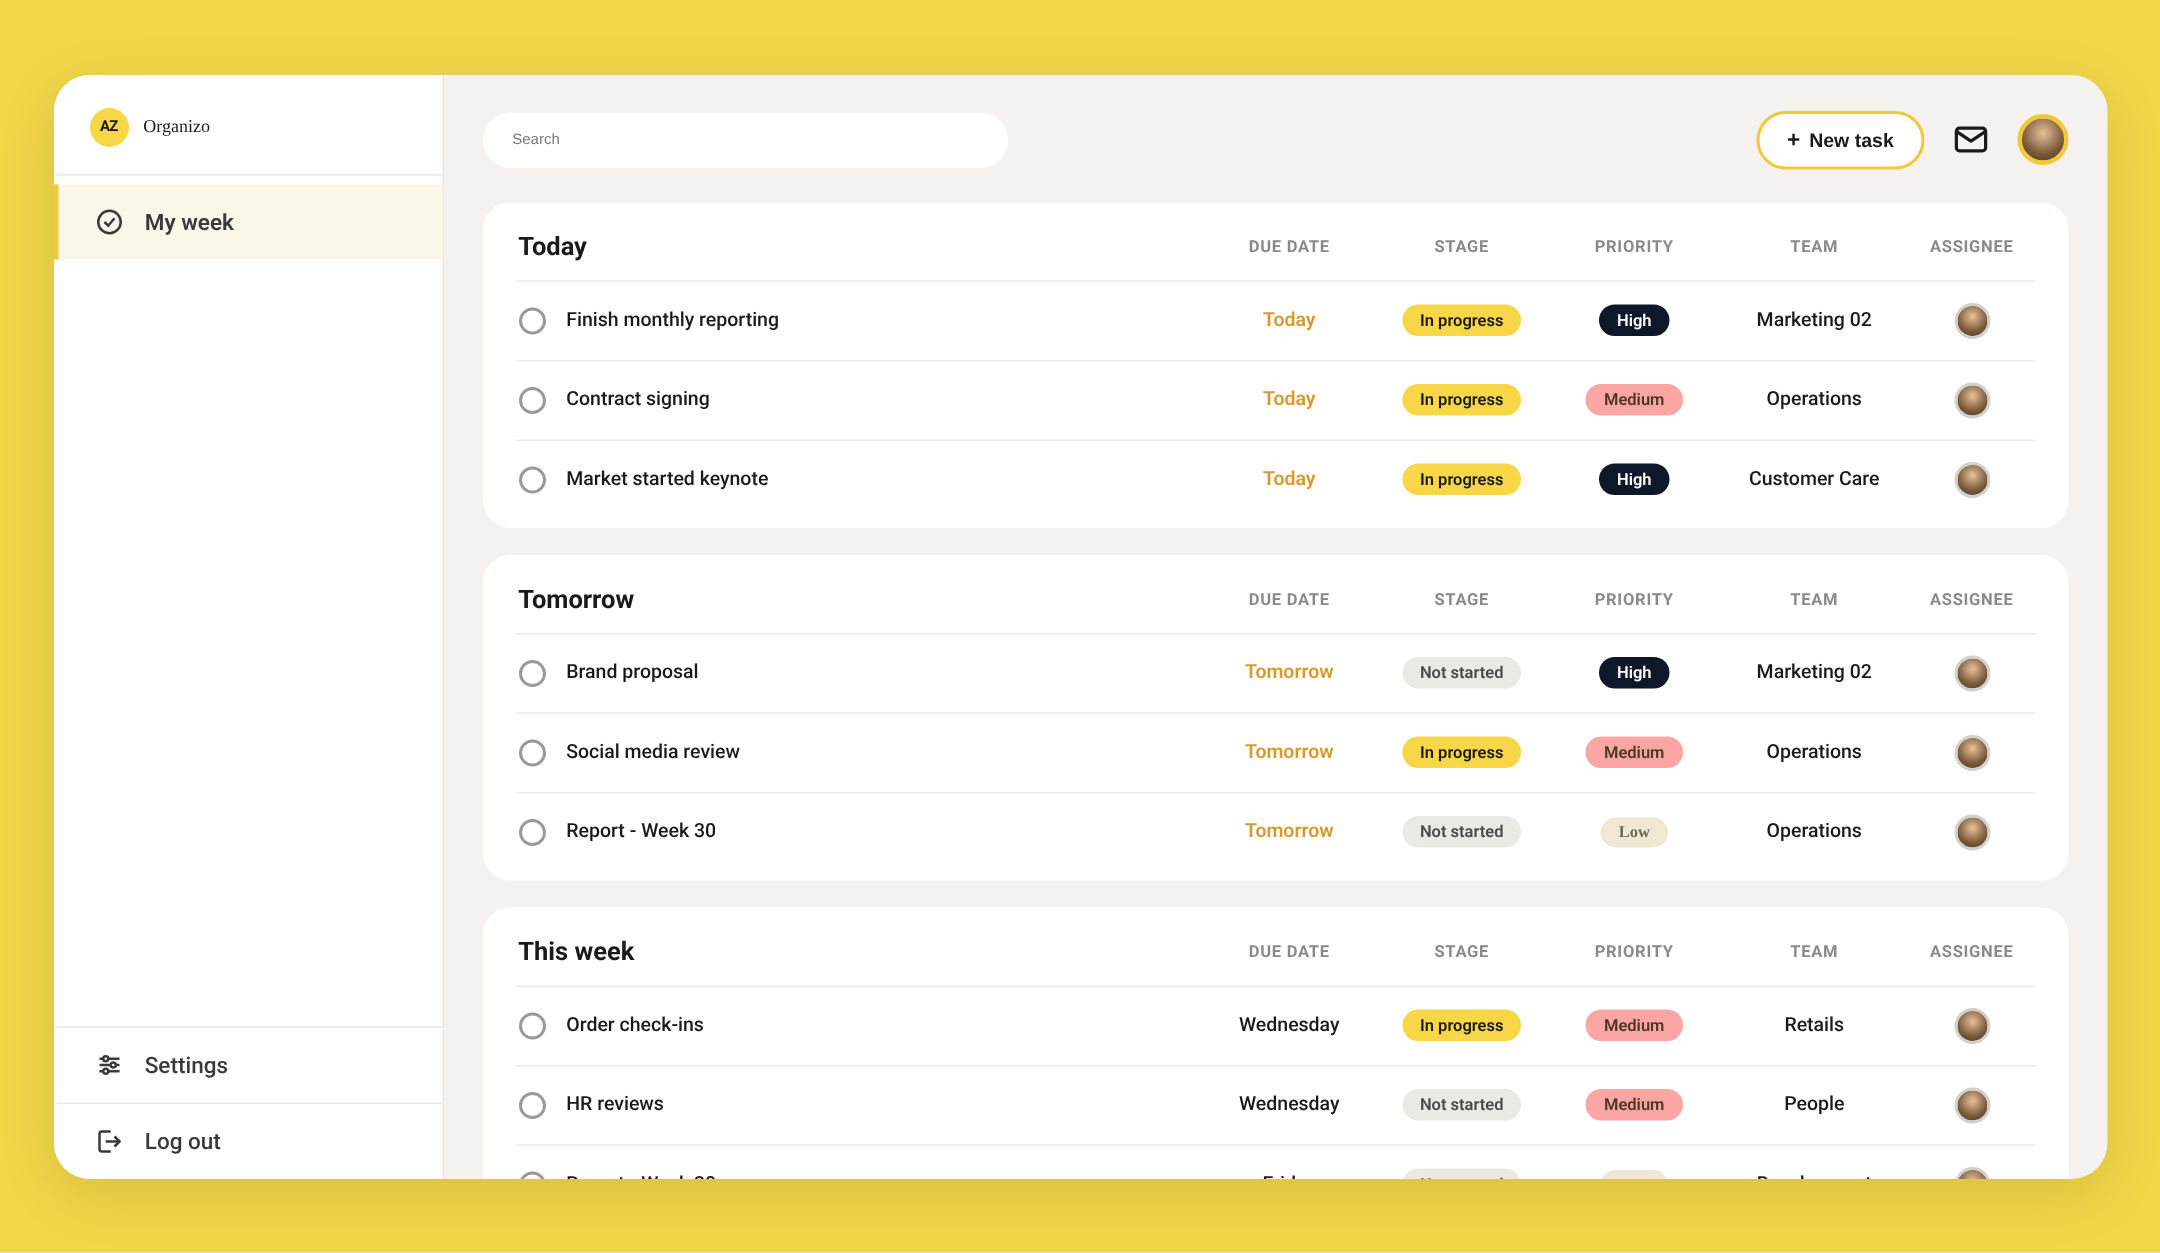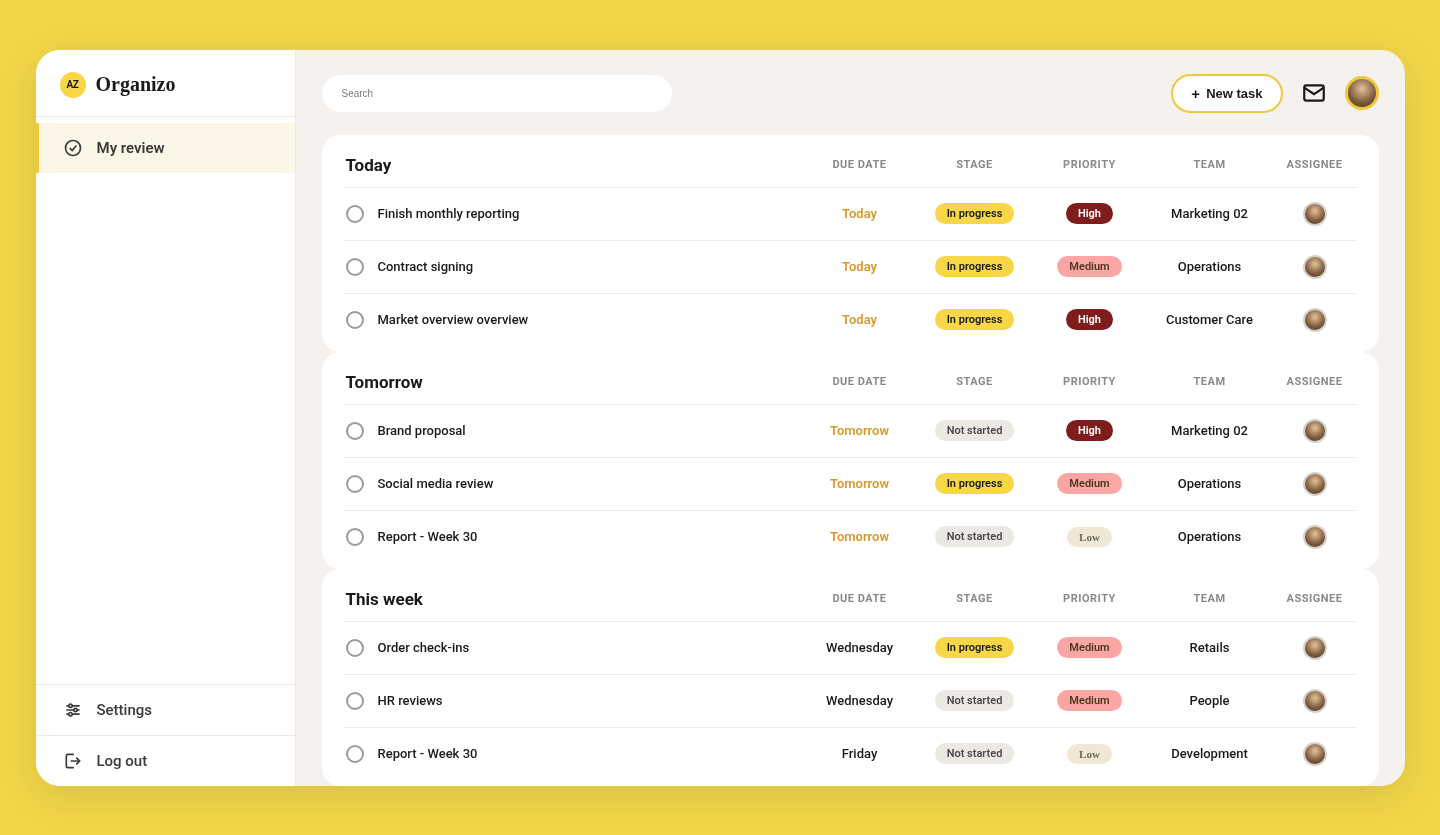--- a/index.html
+++ b/index.html
@@ -39,21 +39,21 @@
 }
 .brand-logo {
   width: 26px; height: 26px;
   border-radius: 50%;
   background: #f7d647;
   display: flex; align-items: center; justify-content: center;
   font-size: 10px; font-weight: 700; color: #1a1a1a;
   letter-spacing: -0.5px;
 }
 .brand-name {
-  font-size: 20px; font-weight: 700; color: #1a1a1a;
+  font-size: 12px; font-weight: 400; color: #1a1a1a;
   font-family: Georgia, serif;
 }
 .nav { flex: 1; padding-top: 6px; }
 .nav-item {
   display: flex; align-items: center; gap: 14px;
   padding: 15px 24px;
   cursor: pointer;
   color: #3a3a3a;
   font-size: 15px;
   font-weight: 500;
@@ -103,20 +103,21 @@
   cursor: pointer;
 }
 .avatar.small {
   width: 24px; height: 24px; border: 2px solid #d4d0cc;
 }
 
 
 .section {
   background: #fff;
   border-radius: 18px;
+  margin-bottom: 18px;
   padding: 20px 22px 6px;
 }
 .section-header {
   display: grid;
   grid-template-columns: 1fr 110px 120px 110px 130px 80px;
   align-items: center;
   padding: 0 2px 12px;
 }
 .section-title { font-size: 17px; font-weight: 700; color: #1a1a1a; }
 .col-header {
@@ -142,21 +143,21 @@
 .stage-cell, .priority-cell, .team-cell, .assignee-cell { display:flex; justify-content:center; }
 .team-cell { color: #1a1a1a; font-weight: 500; font-size: 13px; }
 .pill {
   display: inline-block;
   padding: 4px 12px;
   border-radius: 12px;
   font-size: 11px; font-weight: 600;
 }
 .stage-inprogress { background: #f7d647; color: #1a1a1a; }
 .stage-notstarted { background: #ece8e4; color: #4a4a4a; }
-.prio-high { background: #7f1d1d; color: #fff; }
+.prio-high { background: #0f172a; color: #fff; }
 .prio-medium { background: #fca5a5; color: #4a3a20; }
 .prio-low { background: #f0e8d4; color: #6a6a5a; font-family: Liberation Serif, serif; }
 
 .plus-icon { font-size: 15px; font-weight: 700; }
 </style>
 </head>
 <body>
 
 <div class="app-frame">
 
@@ -166,21 +167,21 @@
       <div class="brand-name">Organizo</div>
     </div>
     <nav class="nav" id="nav-primary">
         <div class="nav-item active">
           <span class="nav-icon">
             <svg viewBox="0 0 24 24">
               <circle cx="12" cy="12" r="9"></circle>
               <path d="M8 12l3 3 5-6"></path>
             </svg>
           </span>
-          <span>My review</span>
+          <span>My week</span>
         </div>
       </nav>
     <div class="sidebar-bottom" id="nav-bottom">
         <div class="nav-item">
           <span class="nav-icon">
             <svg viewBox="0 0 24 24">
               <line x1="4" y1="7" x2="20" y2="7"></line>
               <line x1="4" y1="12" x2="20" y2="12"></line>
               <line x1="4" y1="17" x2="20" y2="17"></line>
               <circle cx="9" cy="7" r="2" fill="#fff"></circle>
@@ -261,21 +262,21 @@
               <span class="pill prio-medium">Medium</span>
             </div>
         <div class="team-cell">Operations</div>
         <div class="assignee-cell">
               <div class="avatar small"></div>
             </div>
       </div>
       <div class="task-row">
         <div class="task-name-cell">
           <span class="check-circle"></span>
-          <span class="task-name">Market overview overview</span>
+          <span class="task-name">Market started keynote</span>
         </div>
         <div class="due-date ">Today</div>
         <div class="stage-cell">
               <span class="pill stage-inprogress">In progress</span>
             </div>
         <div class="priority-cell">
               <span class="pill prio-high">High</span>
             </div>
         <div class="team-cell">Customer Care</div>
         <div class="assignee-cell">

